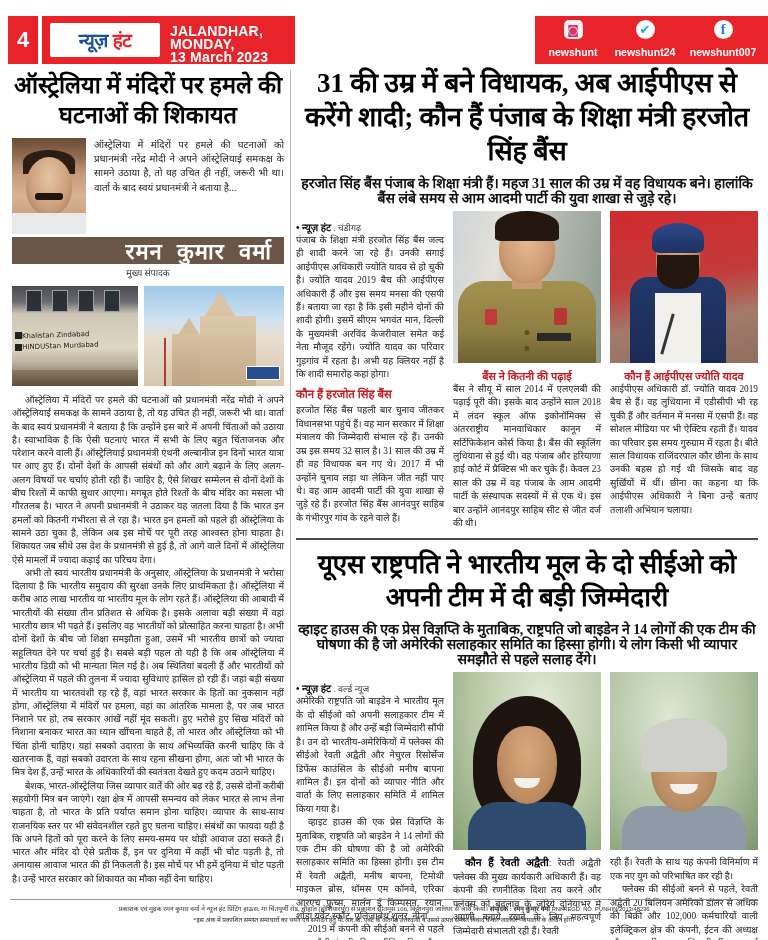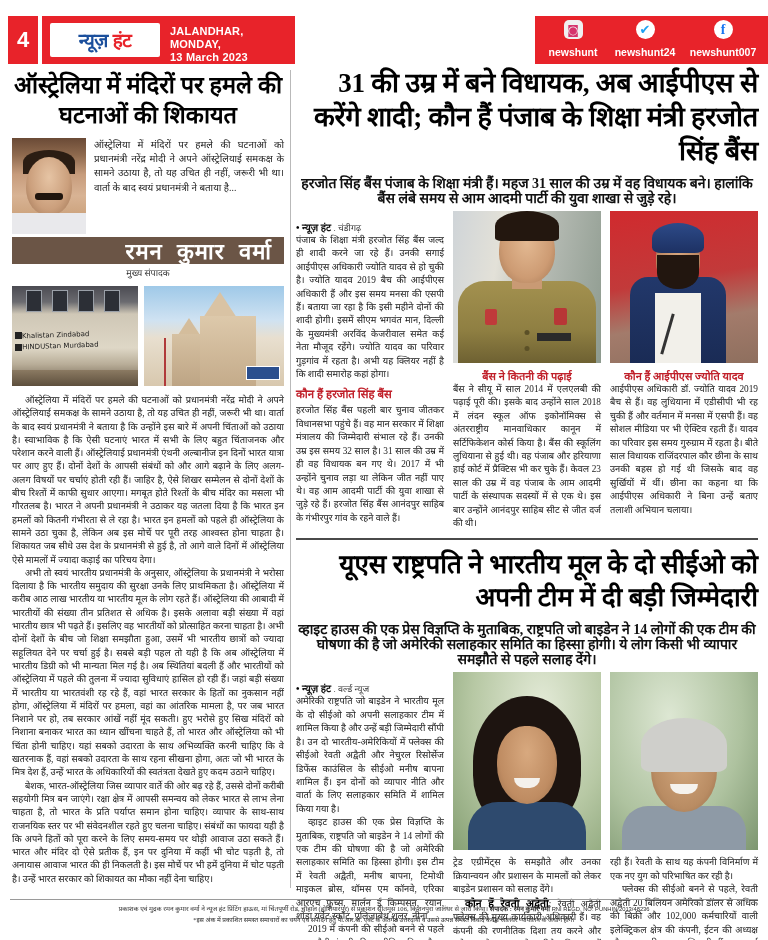--- a/index.html
+++ b/index.html
@@ -32,21 +32,21 @@
   }
   .mh-logo-text {
     font-family:"Liberation Sans", sans-serif;
     font-weight:bold; font-size:19px; color:#1b4f9c; letter-spacing:-0.5px;
     white-space:nowrap;
   }
   .mh-logo-text .hunt { color:#e8232a; }
   .mh-dateline {
     position:absolute; left:128px; top:9px; width:120px;
     color:#fff; font-family:"Liberation Sans", sans-serif;
-    font-weight:bold; font-size:11px; line-height:13px; letter-spacing:0.2px;
+    font-weight:bold; font-size:14px; line-height:13px; letter-spacing:0.2px;
   }
   .mh-banner {
     position:absolute; left:295px; top:0; width:240px; height:48px;
     background:#1b62ad; display:flex; align-items:center; justify-content:center;
   }
   .mh-banner-text {
     color:#fff; font-family:"Liberation Sans", sans-serif;
     font-weight:bold; font-size:25px; letter-spacing:0px; white-space:nowrap;
   }
   .mh-social {
@@ -171,21 +171,21 @@
   .ed-body {
     margin-top:8px; font-size:9.3px; line-height:13.3px;
     text-align:justify; font-family:"Liberation Serif", serif; color:#1a1a1a;
   }
   .ed-body p { margin:0 0 0 0; text-indent:13px; }
 
   
   .main { position:absolute; left:296px; top:66px; width:462px; }
   .story-head {
     font-family:"Liberation Serif", serif; font-weight:bold; color:#000;
-    text-align:right; margin:0;
+    text-align:center; margin:0;
   }
   .story1-head { font-size:27px; line-height:34px; letter-spacing:-0.2px; }
   .story-standfirst {
     text-align:center; font-family:"Liberation Serif", serif; font-weight:bold;
     font-size:14px; line-height:15px; margin-top:8px; color:#111;
   }
   .byline {
     font-family:"Liberation Serif", serif; font-size:10px; font-weight:bold;
     color:#111; margin-top:9px;
   }
@@ -495,21 +495,20 @@
 
       <div class="col">
         <div class="ph ph-rev">
           <div class="bgblur"></div>
           <div class="hair"></div>
           <div class="torso"></div>
           <div class="face"></div>
           <div class="smile"></div>
         </div>
         <div class="col-text" style="margin-top:6px;">
-          <p>ट्रेड एग्रीमेंट्स के समझौते और उनका क्रियान्वयन और प्रशासन के मामलों को लेकर बाइडेन प्रशासन को सलाह देंगे।</p>
           <p style="text-indent:12px;"><span class="subhead-inline">कौन हैं रेवती अद्वैती</span><span>: रेवती अद्वैती फ्लेक्स की मुख्य कार्यकारी अधिकारी हैं। वह कंपनी की रणनीतिक दिशा तय करने और फ्लेक्स को बदलाव के जरिये दुनियाभर में अग्रणी बनाये रखने के लिए महत्वपूर्ण जिम्मेदारी संभालती रही हैं। रेवती</span></p>
         </div>
       </div>
 
       <div class="col">
         <div class="ph ph-man">
           <div class="bgblur"></div>
           <div class="torso"></div>
           <div class="face"></div>
           <div class="hair"></div>

